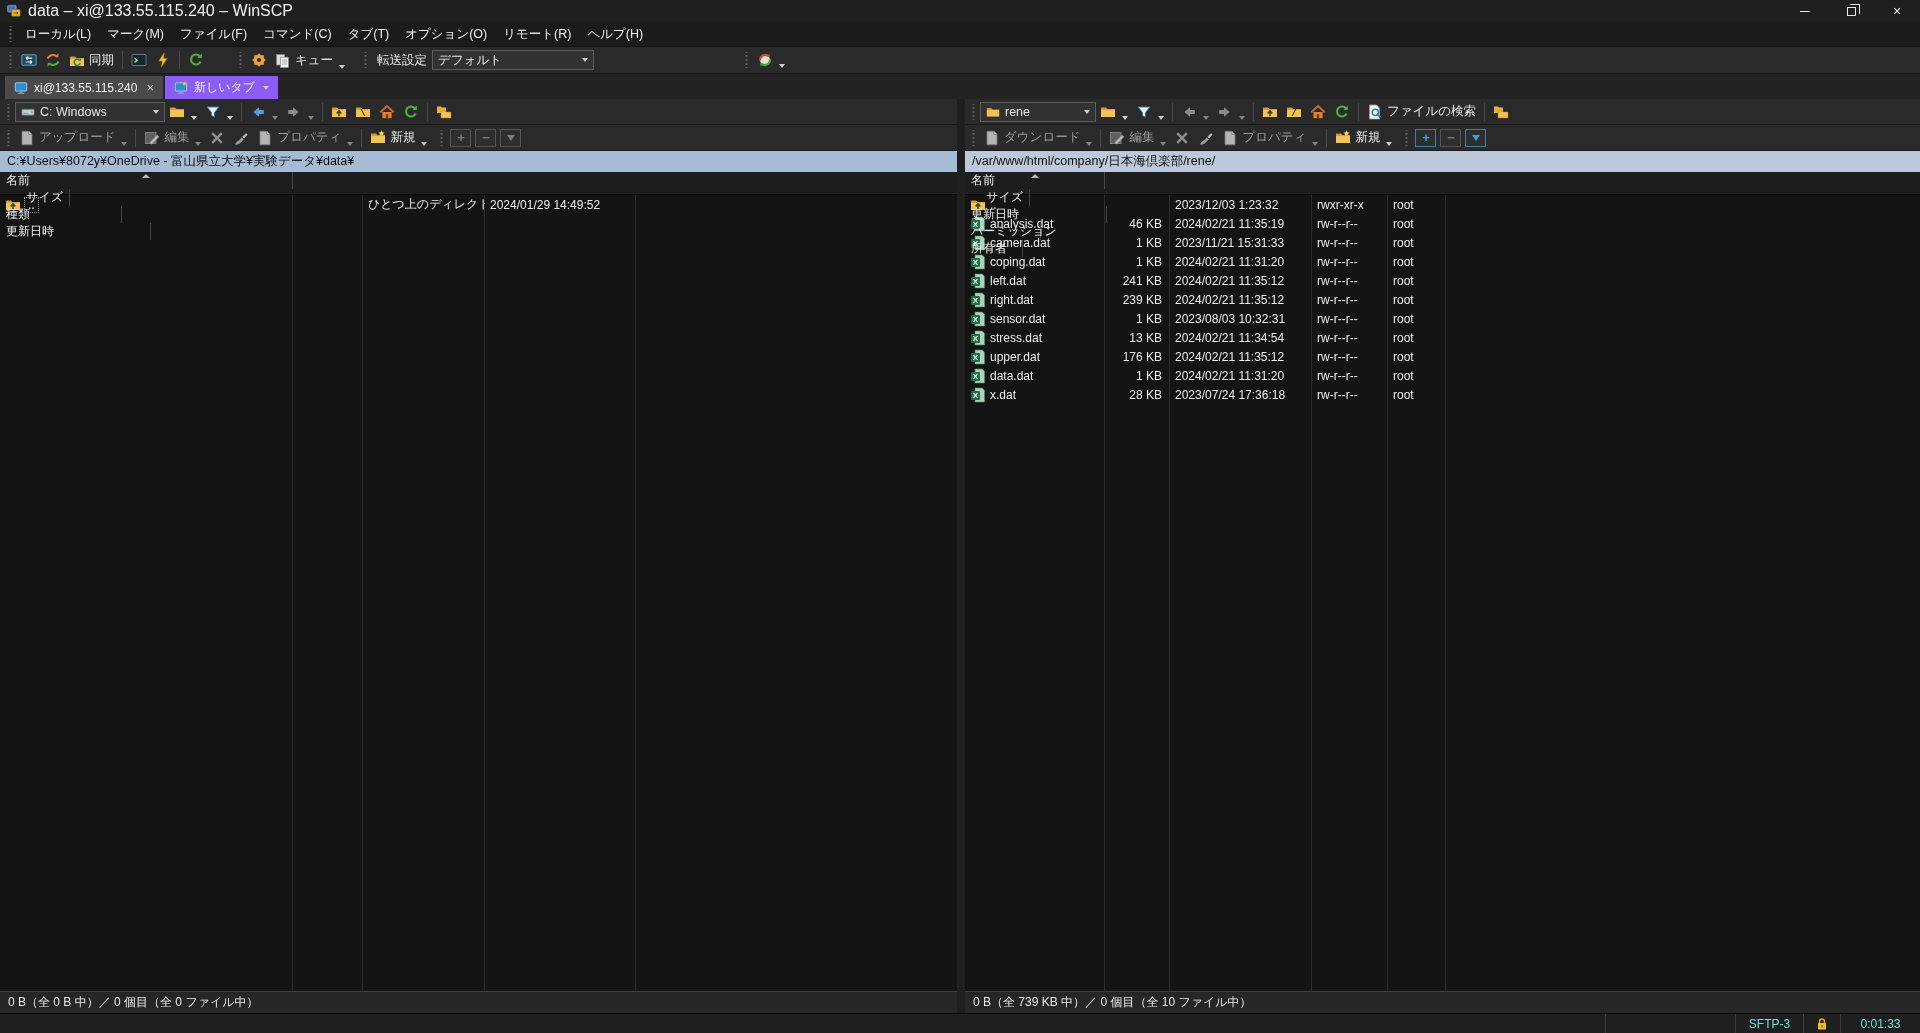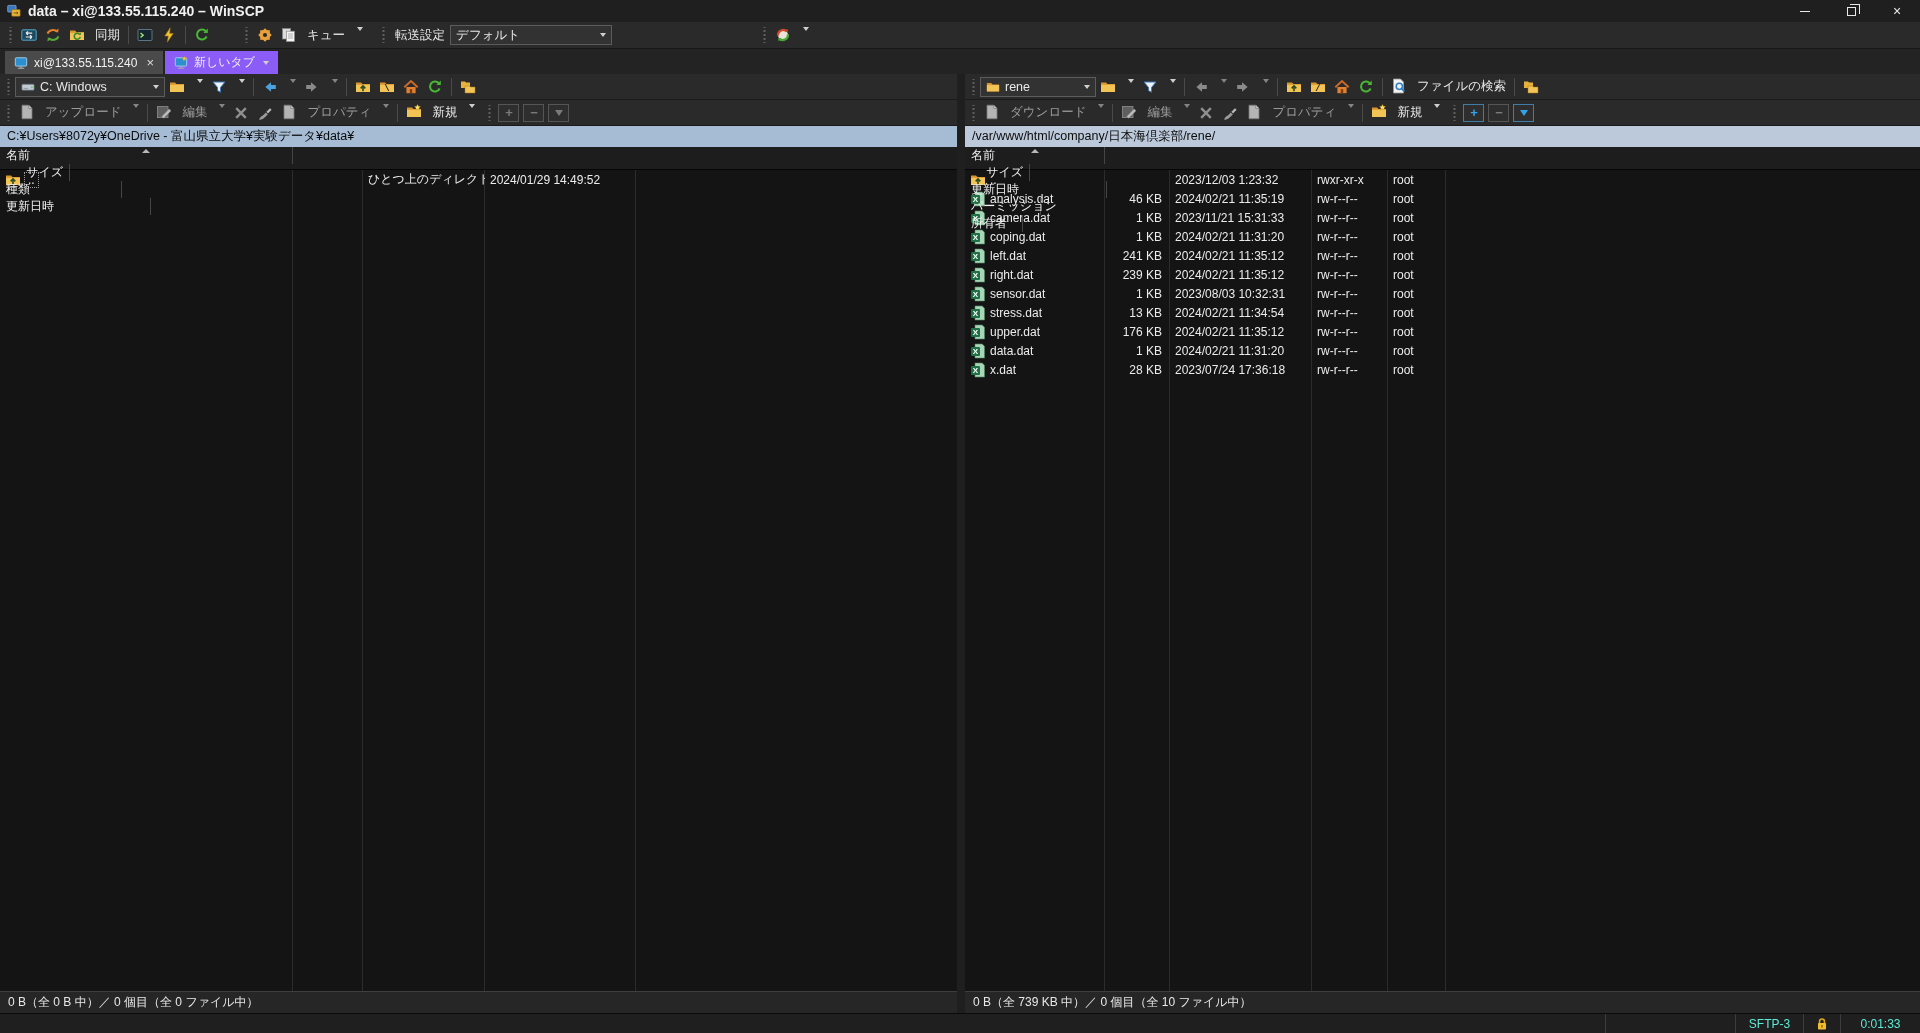--- a/index.html
+++ b/index.html
@@ -2,36 +2,36 @@
 <html><head>
 <meta charset="utf-8">
 <style>
   html,body{margin:0;padding:0;background:#000;}
   body{width:1920px;height:1033px;overflow:hidden;font-family:"Liberation Sans","DejaVu Sans",sans-serif;color:#e8e8e8;font-size:12.5px;}
   *{box-sizing:border-box;user-select:none;}
   .window{position:relative;width:1920px;height:1033px;background:#202020;display:flex;flex-direction:column;}
 
   
   .titlebar{height:22px;flex:none;display:flex;align-items:center;background:#1f1f1f;padding-left:7px;gap:7px;}
-  .title-text{font-size:14px;color:#f0f0f0;font-weight:bold;}
+  .title-text{font-size:16px;color:#f0f0f0;}
   .win-controls{margin-left:auto;display:flex;height:100%;}
   .win-btn{width:46px;display:flex;align-items:center;justify-content:center;color:#e8e8e8;font-size:14px;}
   .mini-glyph{display:block;width:10px;height:1px;background:#e8e8e8;}
   .restore-glyph{display:block;width:9px;height:9px;border:1px solid #e8e8e8;position:relative;}
   .restore-glyph::before{content:"";position:absolute;top:-4px;left:2px;width:9px;height:9px;border:1px solid #e8e8e8;border-bottom:none;border-left:none;}
 
   
   .menubar{height:25px;flex:none;background:#1b1b1b;display:flex;align-items:center;padding-left:4px;border-bottom:1px solid #121212;}
   .menu-item{padding:3px 8px;color:#f0f0f0;}
 
   
   .toolbar{height:27px;flex:none;background:#2a2a2a;display:flex;align-items:center;padding:0 4px;border-bottom:1px solid #171717;}
   .grip{width:5px;height:16px;margin:0 4px;flex:none;background-image:radial-gradient(#606060 1px,transparent 1.2px);background-size:4px 4px;background-position:center;}
   .tsep{width:1px;height:18px;background:#4a4a4a;margin:0 4px;flex:none;}
-  .tbtn{display:flex;align-items:flex-start;gap:10px;padding:2px 4px;border-radius:2px;flex:none;font-family:Liberation Mono, monospace;}
+  .tbtn{display:flex;align-items:flex-end;gap:4px;padding:2px 4px;border-radius:2px;flex:none;font-family:Liberation Mono, monospace;}
   .lbl{color:#e8e8e8;white-space:nowrap;}
   .lbl-dis{color:#9a9a9a;}
   .caret-down{width:0;height:0;border-left:3.5px solid transparent;border-right:3.5px solid transparent;border-top:4px solid #cfcfcf;margin-left:2px;flex:none;}
   .caret-dis{border-top-color:#848484;}
   .combo{display:flex;align-items:center;background:#323232;border:1px solid #5c5c5c;height:20px;padding:0 5px;gap:5px;flex:none;}
 
   
   .tabbar{height:25px;flex:none;background:#232323;display:flex;align-items:flex-end;padding-left:5px;gap:2px;}
   .tab{height:23px;display:flex;align-items:center;gap:6px;padding:0 9px;font-size:12px;color:#f2f2f2;}
   .tab.active{background:#4a4a4a;}
@@ -233,20 +233,31 @@
         </div>
       <div class="win-btn">
           <span class="restore-glyph"></span>
         </div>
       <div class="win-btn">
           <span>×</span>
         </div>
     </div>
   </div>
 
+  <div class="menubar">
+    <div class="grip"></div>
+    <div class="menu-item">ローカル(L)</div>
+    <div class="menu-item">マーク(M)</div>
+    <div class="menu-item">ファイル(F)</div>
+    <div class="menu-item">コマンド(C)</div>
+    <div class="menu-item">タブ(T)</div>
+    <div class="menu-item">オプション(O)</div>
+    <div class="menu-item">リモート(R)</div>
+    <div class="menu-item">ヘルプ(H)</div>
+  </div>
 
   <div class="toolbar">
     <div class="grip"></div>
     <div class="tbtn">
         <svg class="i16">
           <use href="#sy-compare"></use>
         </svg>
       </div>
     <div class="tbtn">
         <svg class="i16">

